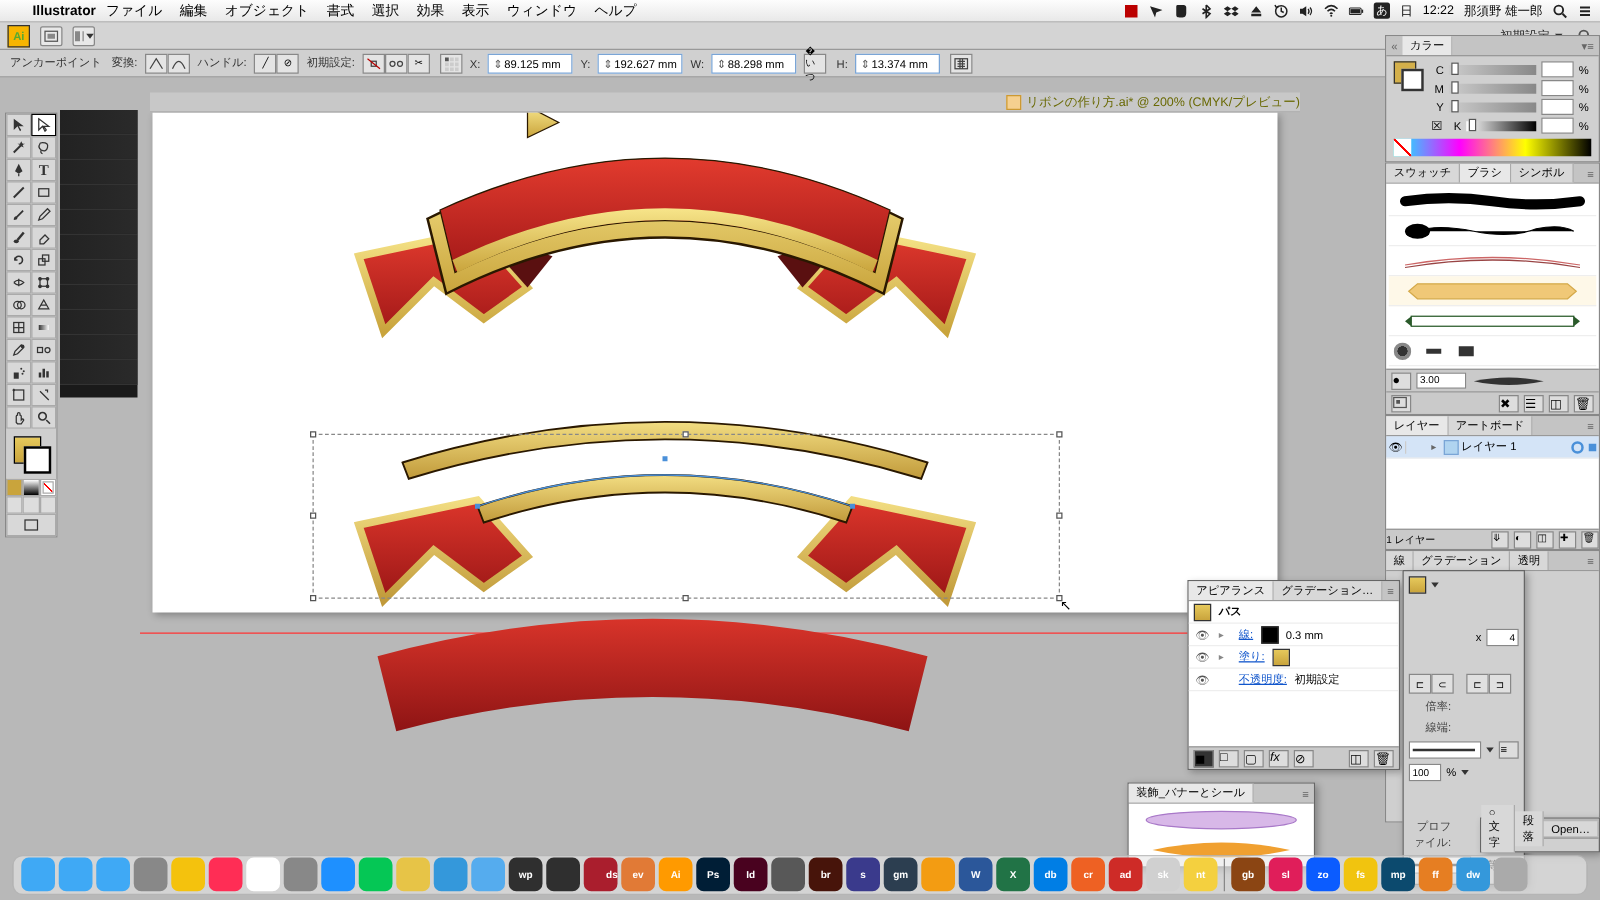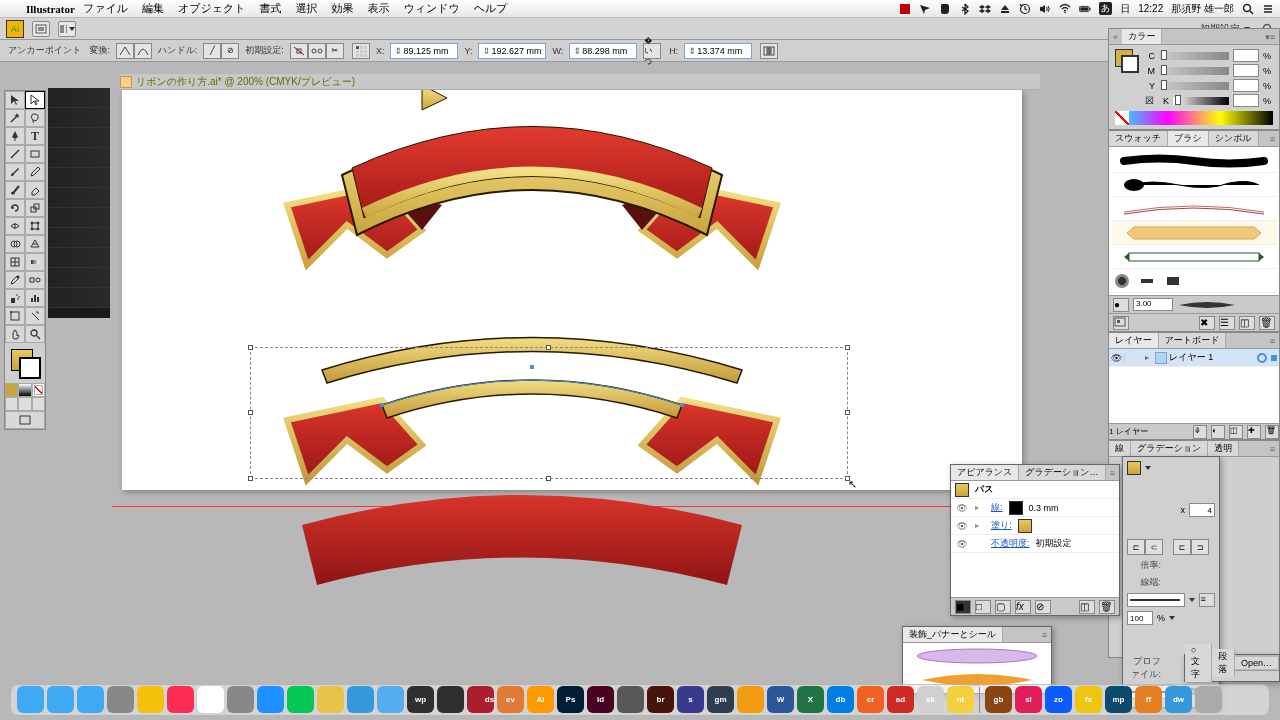--- a/index.html
+++ b/index.html
@@ -1,21 +1,21 @@
 <!DOCTYPE html>
 <html><head>
 <meta charset="utf-8">
 <style>
 * { margin:0; padding:0; box-sizing:border-box; font-family:"Hiragino Sans","Helvetica Neue",sans-serif; }
 body { width:1280px; height:720px; background:#b8b8b8; overflow:hidden; position:relative; font-size:10px; }
 
 
 .menubar { position:absolute; top:0; left:0; right:0; height:18px; background:linear-gradient(#fdfdfd,#e8e8e8); display:flex; align-items:center; padding:0 6px; font-size:11px; border-bottom:1px solid #bbb; }
 .menubar .apple { width:14px; margin-right:6px;text-align:center }
-.menubar .appname { font-weight:bold; margin-right:8px;font-family:Liberation Serif, serif; }
+.menubar .appname { font-weight:bold; margin-right:8px; }
 .menubar .m { margin-right:14px; }
 .menubar .right { margin-left:auto; display:flex; align-items:center; gap:8px; }
 .menubar .right span { font-size:10px; }
 .tray-ic{width:12px;height:12px;display:inline-block;color:#333}
 .tray-ic svg{width:12px;height:12px;display:block}
 
 
 .ai-appbar { position:absolute; top:18px; left:0; right:0; height:22px; background:#d4d4d4; border-bottom:1px solid #999; display:flex; align-items:center; padding:0 6px; gap:8px; }
 .ai-logo { width:18px;height:18px;background:#f7b500;border:1px solid #333;display:flex;align-items:center;justify-content:center;font-size:9px;font-weight:bold;color:#5a3;}
 .smbtn { width:18px;height:16px;background:#e8e8e8;border:1px solid #888;border-radius:2px;display:flex;align-items:center;justify-content:center; }
@@ -40,21 +40,21 @@
 .strokesw{width:22px;height:22px;background:#fff;border:2px solid #000;position:absolute;left:14px;top:14px}
 .modebtns{grid-column:1/3;display:flex;height:14px}
 .modebtns div{flex:1;border:1px solid #aaa;background:#ddd}
 .modebtns div.a{background:#c9a43c}
 
 
 .behind { position:absolute; top:88px; left:48px; width:62px; height:230px; background:#1a1a1a; }
 .behind div{height:20px;border-bottom:1px solid #333;background:linear-gradient(90deg,#222,#2a2a2a)}
 
 
-.doc-title { position:absolute; top:74px; left:120px; right:240px; height:16px; display:flex;align-items:center;justify-content:flex-start;font-size:10px;color:#6a6a05;background:#c8c8c8;border-bottom:1px solid #aaa }
+.doc-title { position:absolute; top:74px; left:120px; right:240px; height:16px; display:flex;align-items:center;justify-content:flex-end;font-size:10px;color:#6a6a05;background:#c8c8c8;border-bottom:1px solid #aaa }
 .doc-title .ic{width:12px;height:12px;background:#f5d090;border:1px solid #cc9933;margin-right:4px}
 .canvas-wrap{position:absolute;top:90px;left:112px;right:232px;bottom:40px;background:#b8b8b8;overflow:hidden}
 .artboard{position:absolute;top:0;left:10px;width:900px;height:400px;background:#fff;box-shadow:2px 2px 6px rgba(0,0,0,.3)}
 .redline{position:absolute;top:416px;left:0;right:0;height:1px;background:#ff3333}
 
 
 .rib{position:absolute}
 .sel-box{position:absolute;border:1px dashed #888}
 .sel-box .hnd{width:5px;height:5px;background:#fff;border:1px solid #555;position:absolute}
 

